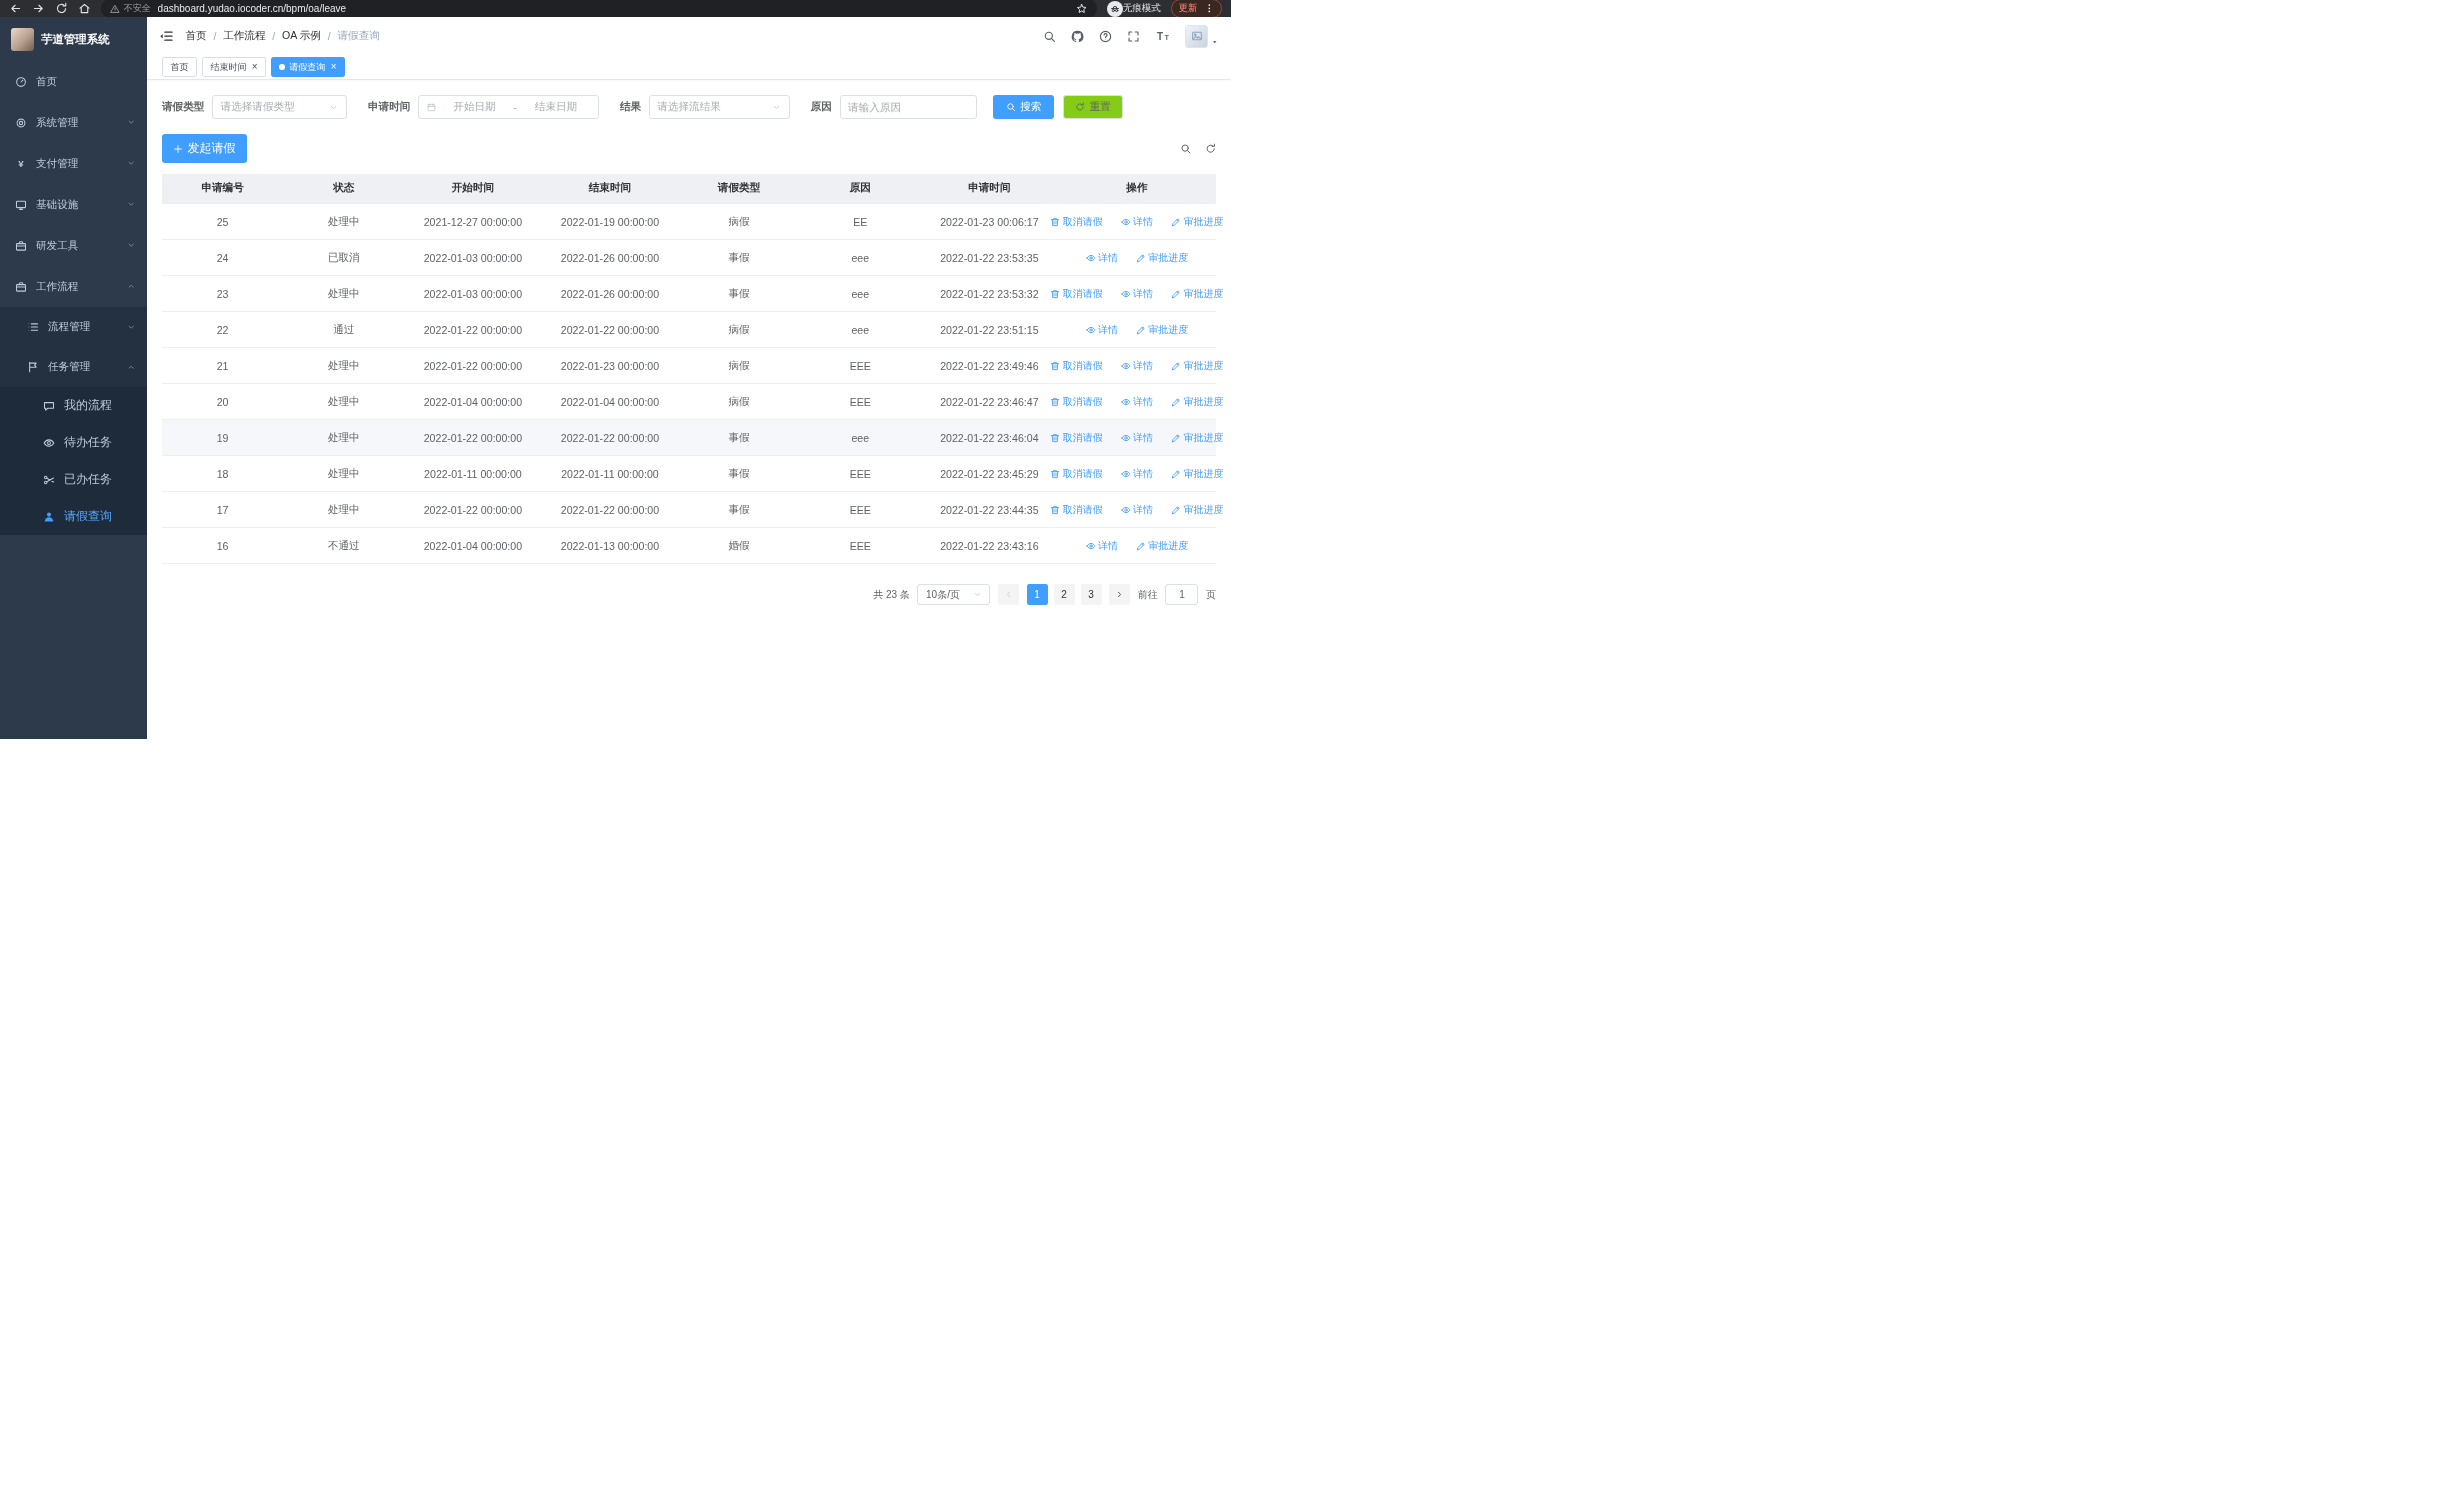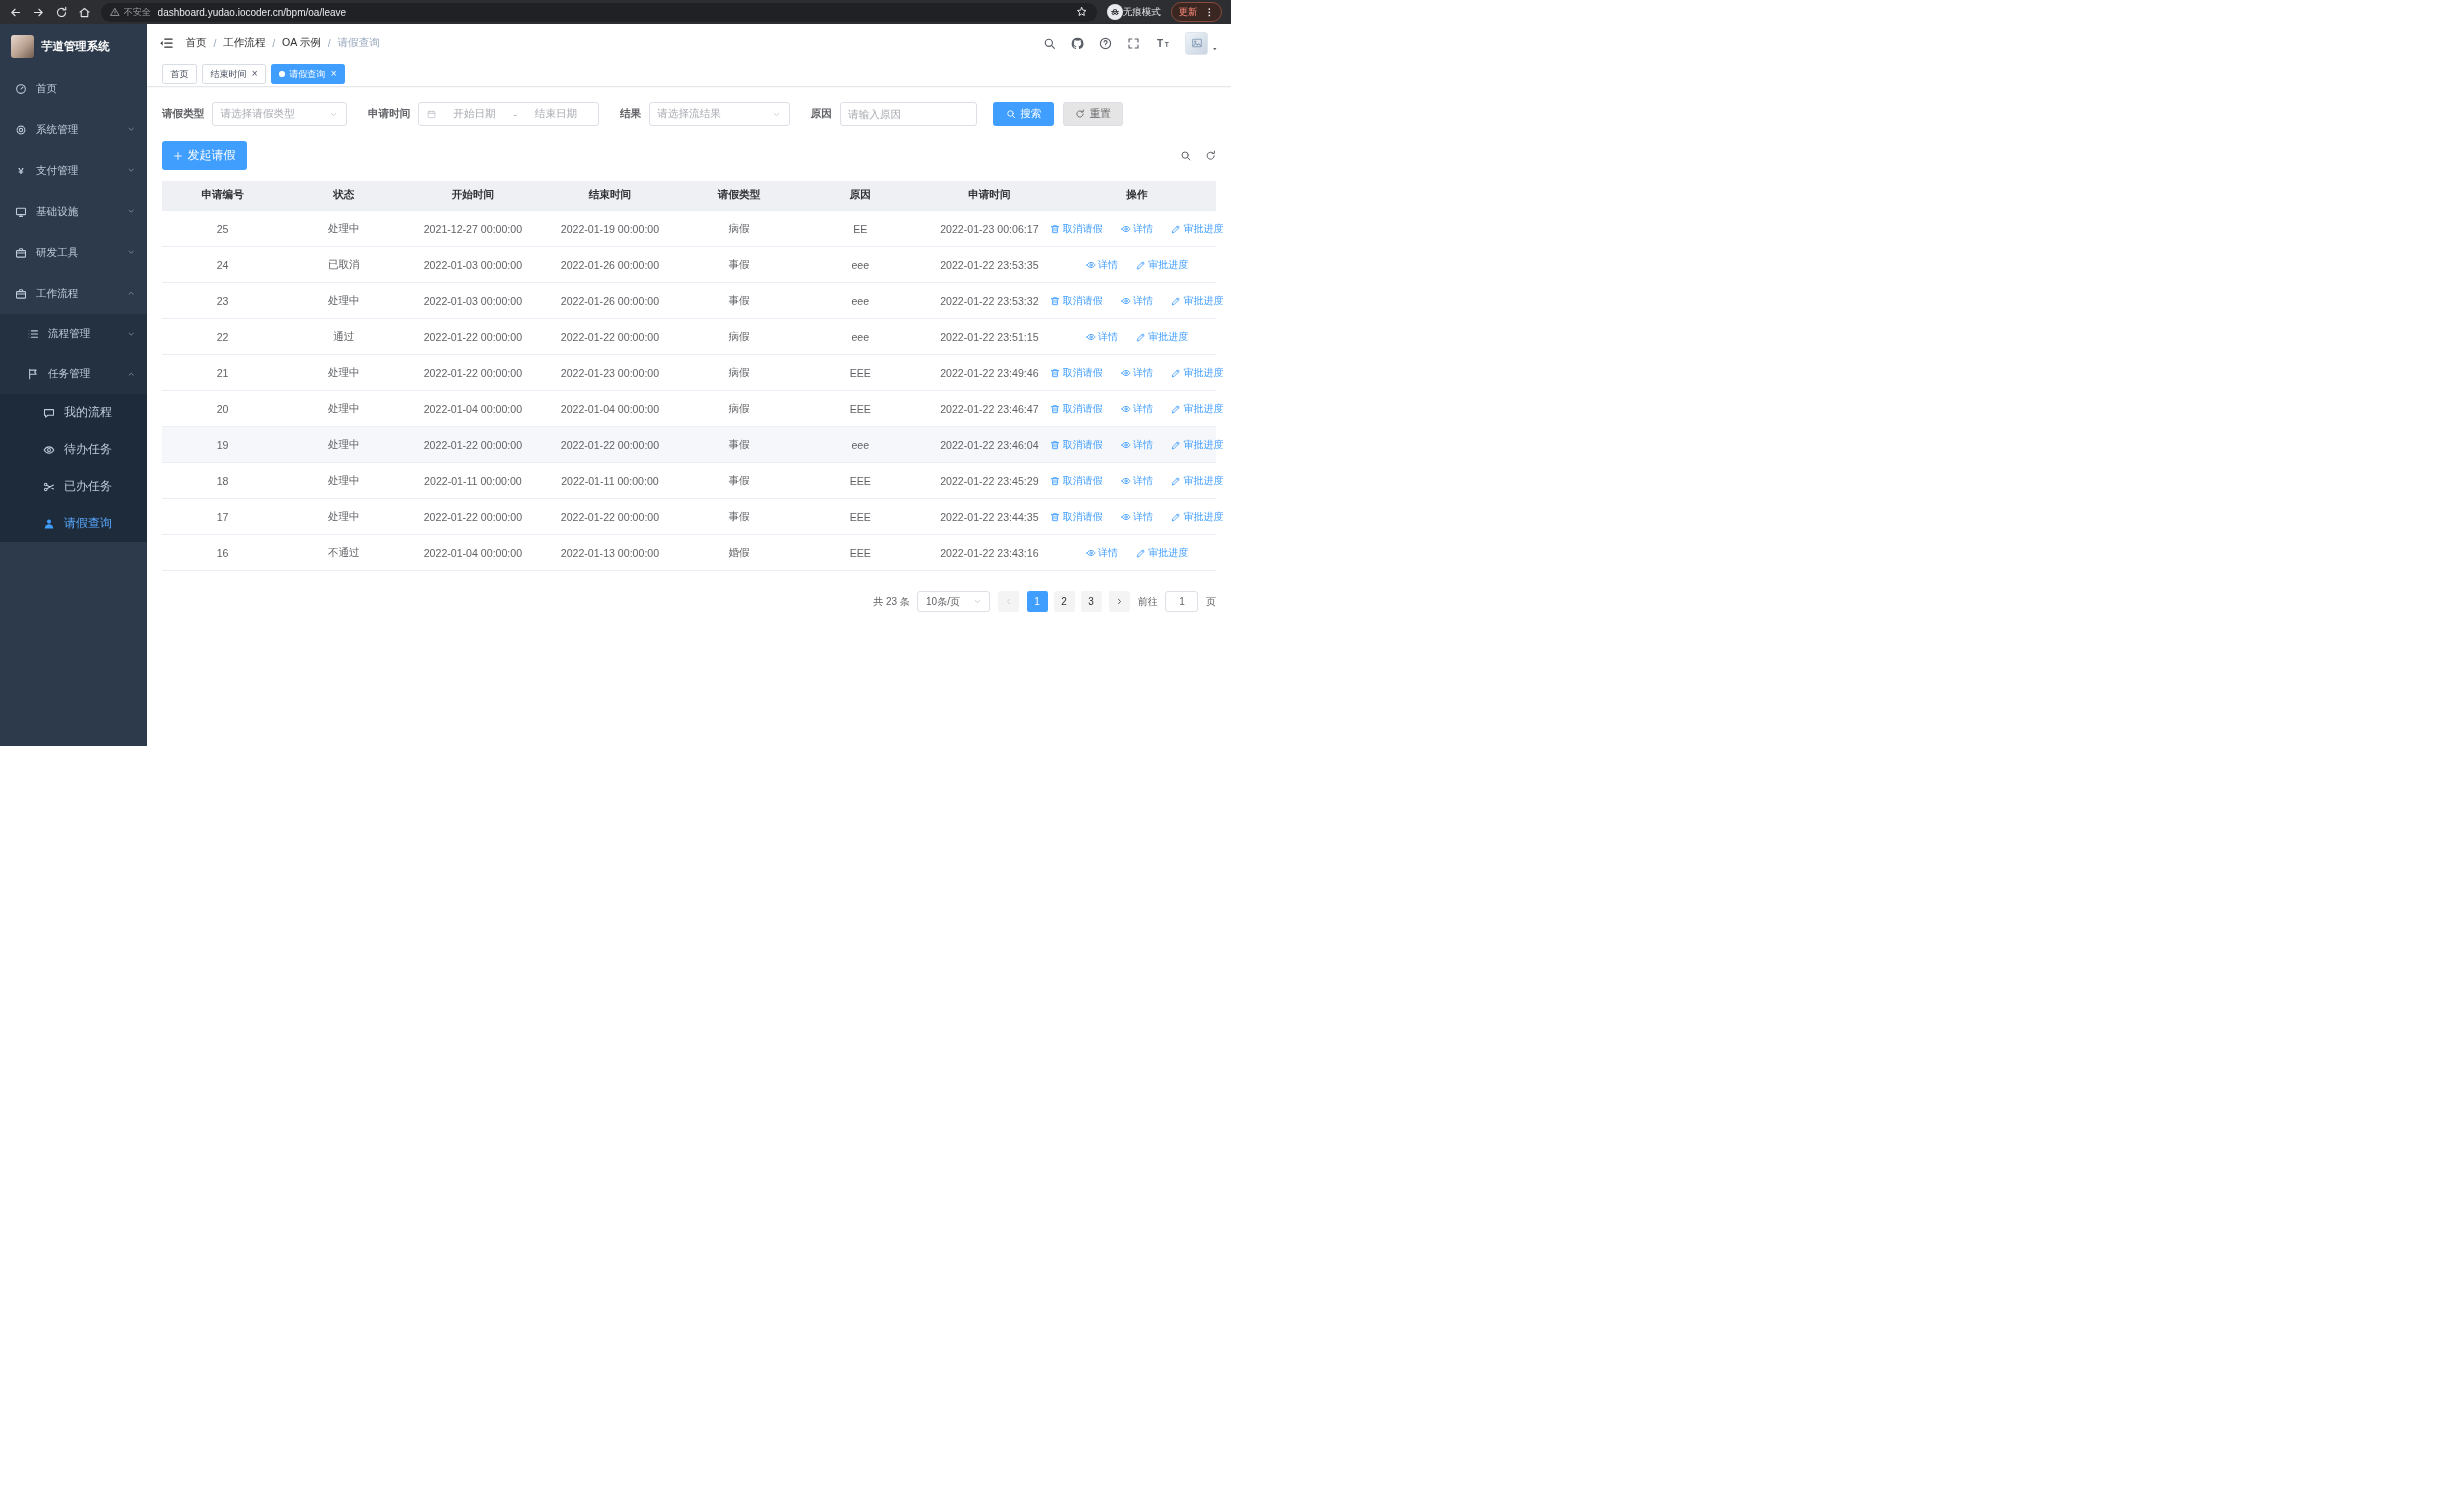--- a/index.html
+++ b/index.html
@@ -5,21 +5,21 @@
 *{margin:0;padding:0;box-sizing:border-box}
 html,body{width:1231px;height:747px}
 body{font-family:"Liberation Sans","DejaVu Sans",sans-serif;font-size:10.6px;color:#303133;background:#fff;overflow:hidden}
 .ic{display:inline-flex;width:12px;height:12px;flex:none;vertical-align:middle}
 .ic svg{width:100%;height:100%;display:block}
 .rot90 svg{transform:rotate(90deg)}
 .rot270 svg{transform:rotate(-90deg)}
 .rot180 svg{transform:rotate(180deg)}
 
 
-.browser{height:24px;background:#2c2e31;display:flex;align-items:center;padding:0 9px;gap:10px;color:#dee1e6}
+.browser{height:17px;background:#2c2e31;display:flex;align-items:center;padding:0 9px;gap:10px;color:#dee1e6}
 .b-ic{width:13px;height:13px;color:#dee1e6;cursor:pointer}
 .urlbar{flex:1;height:19px;background:#202124;border-radius:10px;display:flex;align-items:center;padding:0 9px;gap:6.8px;min-width:0}
 .warn{display:flex;align-items:center;gap:3.8px;color:#9aa0a6;font-size:9px;white-space:nowrap}
 .url{color:#e8eaed;font-size:10px;flex:1;white-space:nowrap;overflow:hidden}
 .incog{display:flex;align-items:center;gap:0;font-size:9.5px;color:#e8eaed;white-space:nowrap}
 .incog-badge{width:16px;height:16px;border-radius:50%;background:#e8eaed;color:#202124;display:flex;align-items:center;justify-content:center}
 .update{display:flex;align-items:center;gap:6px;border:0.8px solid #8a4a3c;background:#3b2722;color:#ff8a78;border-radius:10.6px;padding:2.3px 6.8px;font-size:9.5px;cursor:pointer;white-space:nowrap}
 .update .ic{color:#e8eaed}
 
 
@@ -69,21 +69,21 @@
 .ph{color:#a8abb2;white-space:nowrap}
 .chevdim{color:#c0c4cc;width:9px;height:9px}
 input{border:none;outline:none;font:inherit;color:#606266;width:100%;background:transparent}
 input::placeholder{color:#a8abb2}
 .daterange{width:181px}
 .daterange .ph{flex:1;text-align:center}
 .dr-sep{color:#a8abb2}
 .btn{height:24px;border-radius:3px;display:inline-flex;align-items:center;gap:4.6px;padding:0 11.4px;font-size:10.6px;cursor:pointer;border:0.8px solid transparent;font-family:inherit}
 .btn .ic{width:10px;height:10px}
 .btn-primary{background:#409eff;color:#fff}
-.btn-plain{background:#e5e5e5;border-color:#dcdfe6;color:#606266}
+.btn-plain{background:#84cc16;border-color:#dcdfe6;color:#606266}
 .btn-sm{height:29px;padding:0 10px;font-size:12px}
 
 .toolbar-row{margin-top:15px;display:flex;align-items:center}
 .tr-icons{margin-left:auto;display:flex;align-items:center;gap:13.7px;color:#606266}
 .tr-icons .ic{width:11.4px;height:11.4px;cursor:pointer}
 
 
 table{width:100%;border-collapse:collapse;margin-top:10.6px;table-layout:fixed}
 th{height:30px;background:#eef0f4;color:#303133;font-weight:700;font-size:10.6px;border-bottom:0.8px solid #ebeef5;text-align:center}
 td{height:36px;text-align:center;color:#606266;font-size:10.6px;border-bottom:0.8px solid #ebeef5;white-space:nowrap}

